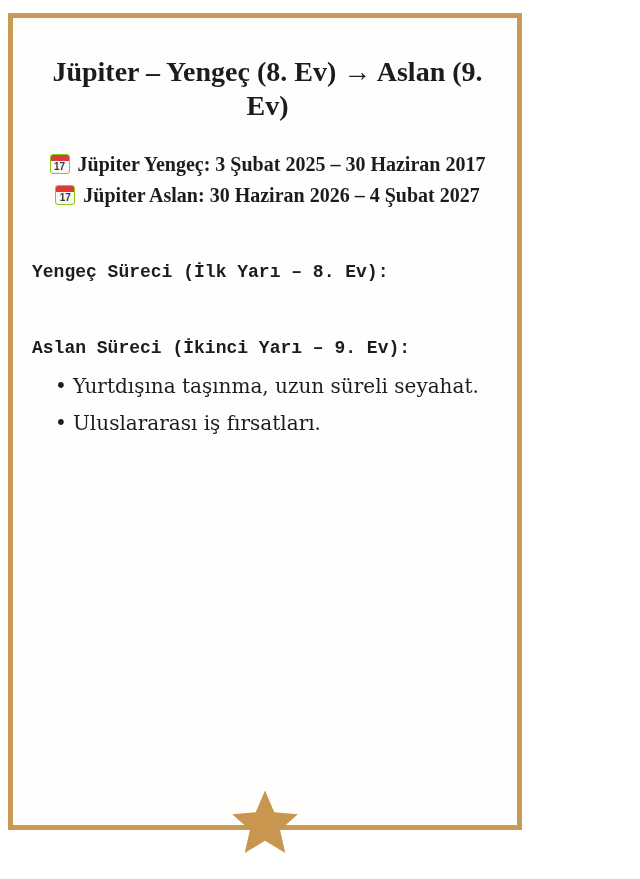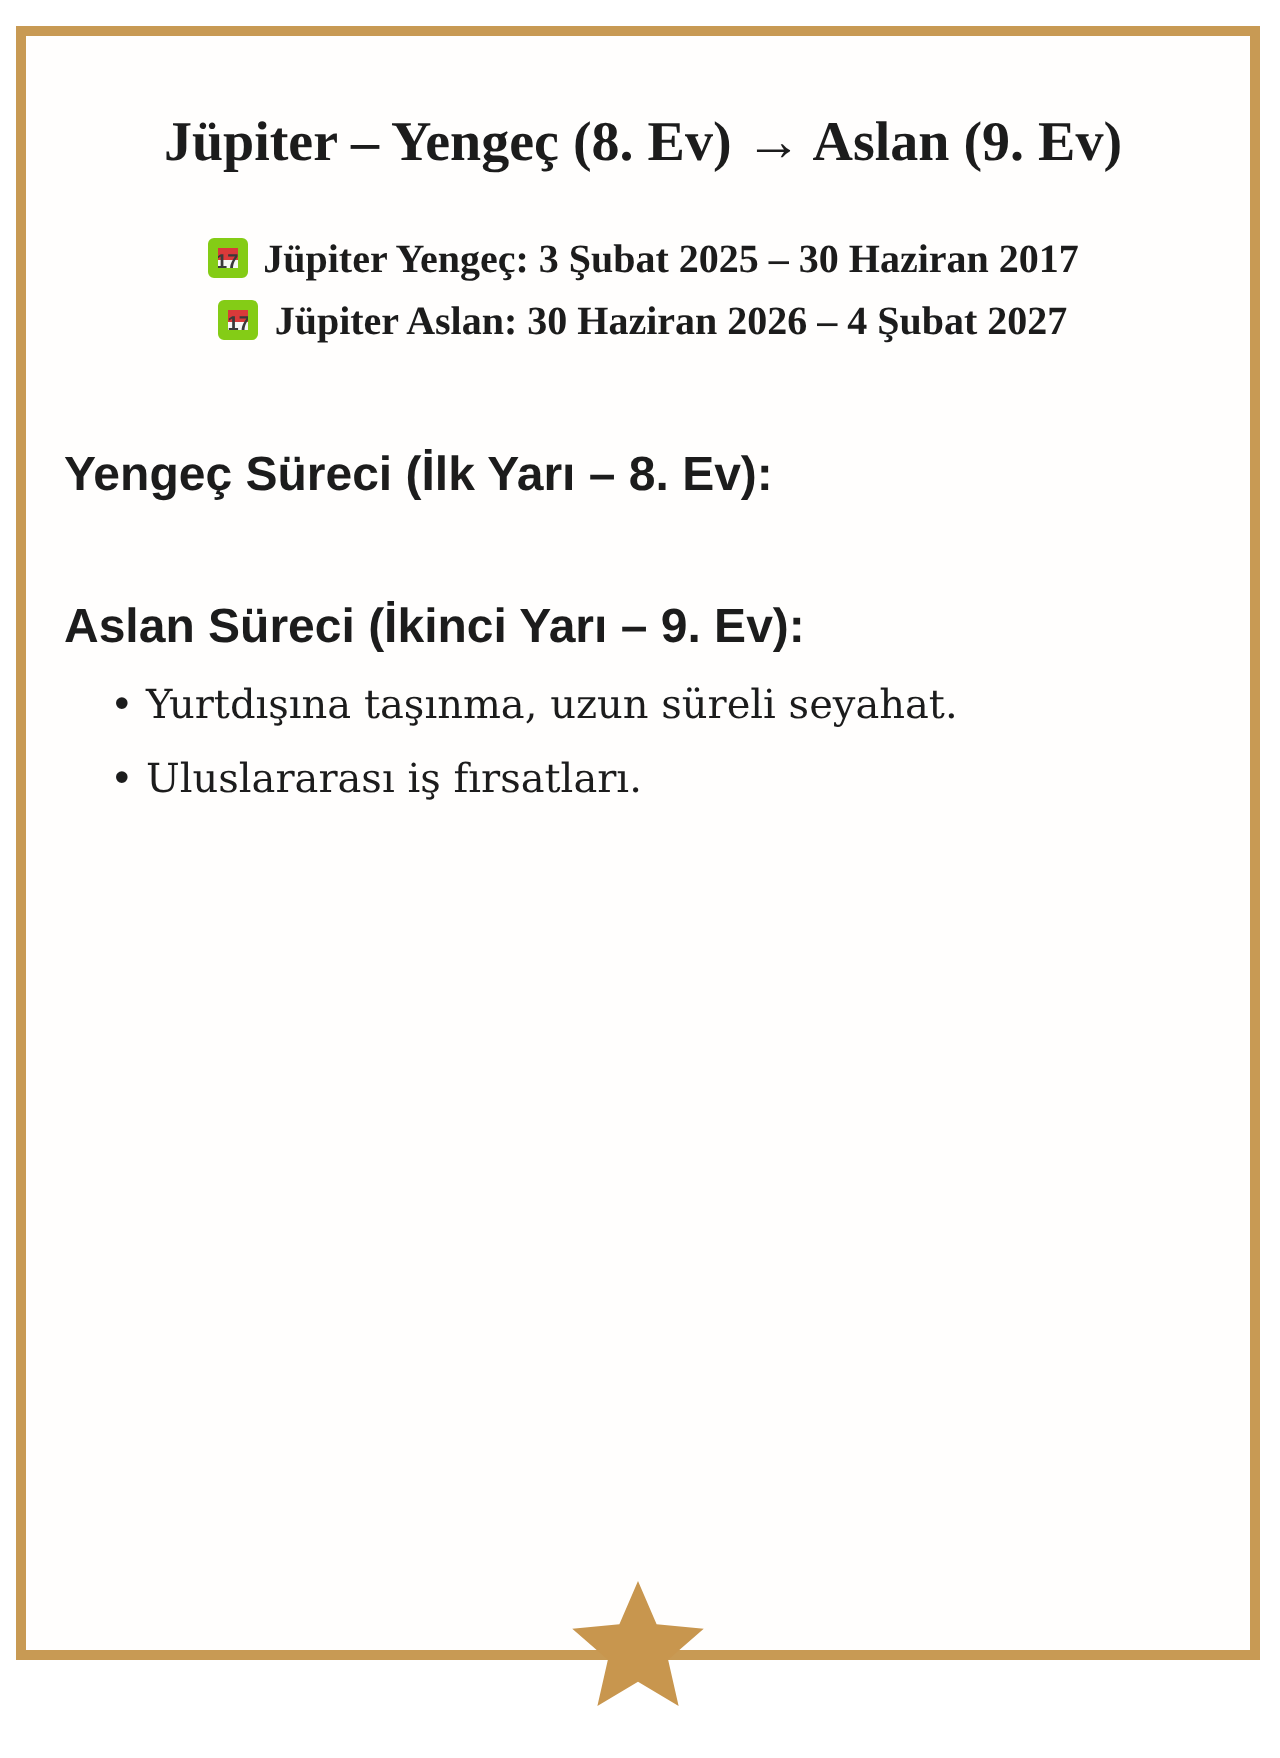--- a/index.html
+++ b/index.html
@@ -2,21 +2,21 @@
 <html style="--frame_color: #c89a54; --star_color: #c8964e; --text_color: #1c1c1c; --calendar_red: #d93a3a;"><head>
 <meta charset="utf-8">
 <style>
   * { margin: 0; padding: 0; box-sizing: border-box; }
   html, body { width: 640px; height: 879px; background: #ffffff; overflow: hidden; }
   body { font-family: "Liberation Serif", serif; color: var(--text_color, #1c1c1c); position: relative; }
 
   .frame {
     position: absolute;
     left: 8px; top: 13px;
-    width: 622px; height: 817px;
+    width: 514px; height: 817px;
     border: 5px solid var(--frame_color, #c89a54);
     background: #fffefd;
   }
 
   .content { padding: 0 14px 0 19px; }
 
   .title {
     margin-top: 37px;
     text-align: center;
     font-weight: bold;
@@ -34,43 +34,43 @@
     line-height: 31px;
   }
   .date-row { white-space: nowrap; }
 
   
   .cal {
     display: inline-block;
     width: 20px; height: 20px;
     margin-right: 8px;
     vertical-align: -3px;
-    border: 5px solid #84cc16;
+    border: 1px solid #84cc16;
     border-radius: 3px;
     background: #f7f7f5;
     position: relative;
     overflow: hidden;
   }
   .cal-top {
     position: absolute; top: 0; left: 0; right: 0; height: 6px;
     background: var(--calendar_red, #d93a3a);
   }
   .cal-day {
     position: absolute; top: 6px; left: 0; right: 0; bottom: 0;
     display: flex; align-items: center; justify-content: center;
     font-family: "Liberation Sans", sans-serif;
     font-size: 10px; font-weight: bold; color: #3a3a3a;
     line-height: 1;
   }
 
   .section-heading {
     font-weight: bold;
-    font-size: 24px;
+    font-size: 18px;
     line-height: 28px;
-    font-family: Liberation Sans, sans-serif;
+    font-family: Liberation Mono, monospace;
   }
   .section-1 .section-heading { margin-top: 47px; }
   .section-2 .section-heading { margin-top: 48px; }
 
   .bullets {
     list-style: none;
     margin-top: 6px;
     padding-left: 41px;
     font-family: "DejaVu Serif", serif;
     font-size: 20px;

